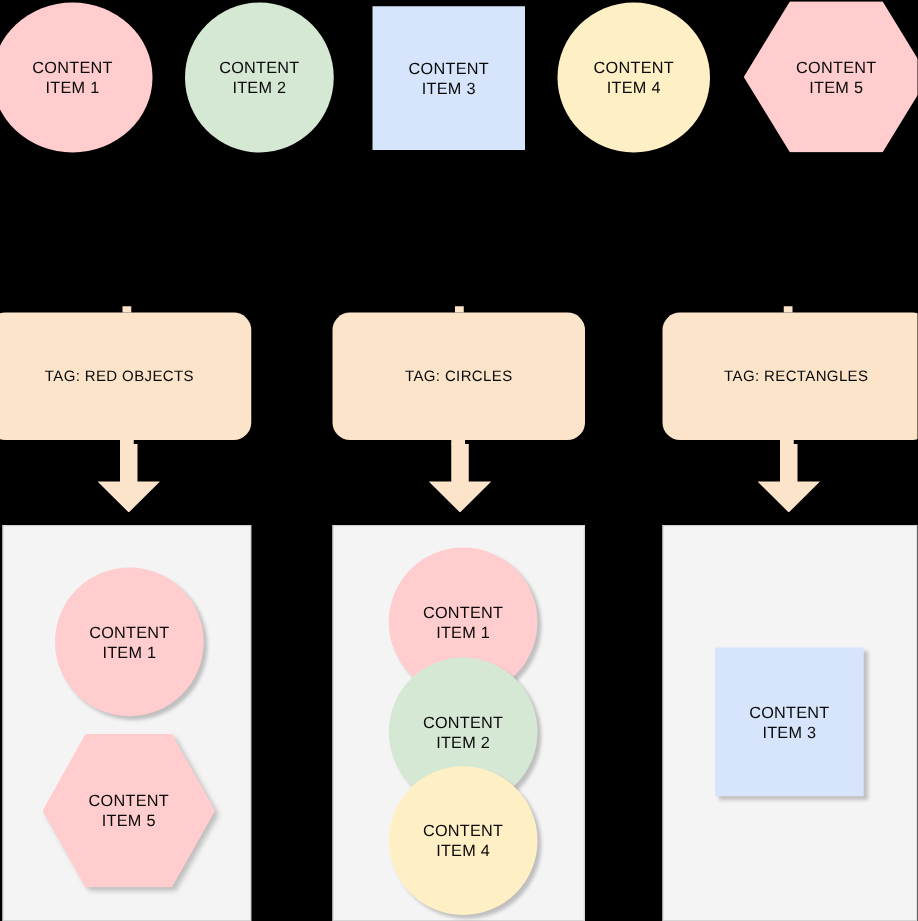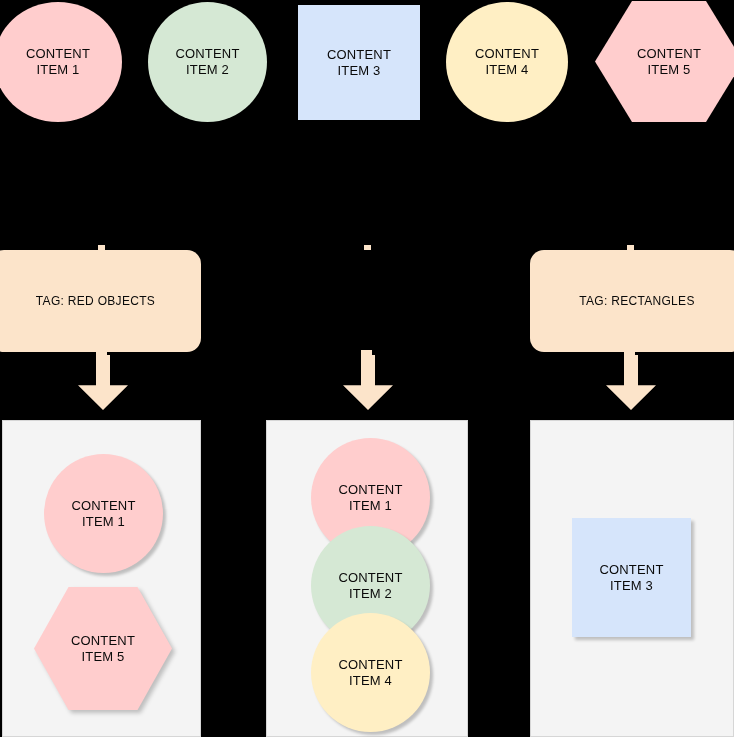--- a/index.html
+++ b/index.html
@@ -151,20 +151,23 @@
     <div class="shape-label">CONTENT
 ITEM 5</div>
   </div>
 
   <div class="tag-notch" style="left:98px; top:245px;"></div>
   <div class="tag-box" style="left:-10px; top:250px; width:211px; height:102px;">
     <div class="tag-text">TAG: RED OBJECTS</div>
   </div>
 
   <div class="tag-notch" style="left:364px; top:245px;"></div>
+  <div class="tag-box" style="left:266px; top:250px; width:202px; height:102px;">
+    <div class="tag-text">TAG: CIRCLES</div>
+  </div>
 
   <div class="tag-notch" style="left:627px; top:245px;"></div>
   <div class="tag-box" style="left:530px; top:250px; width:214px; height:102px;">
     <div class="tag-text">TAG: RECTANGLES</div>
   </div>
 
   <div class="arrow-stub" style="left:96px; top:350px;"></div>
   <div class="arrow" style="left:78px; top:355px;"></div>
 
   <div class="arrow-stub" style="left:361px; top:350px;"></div>

